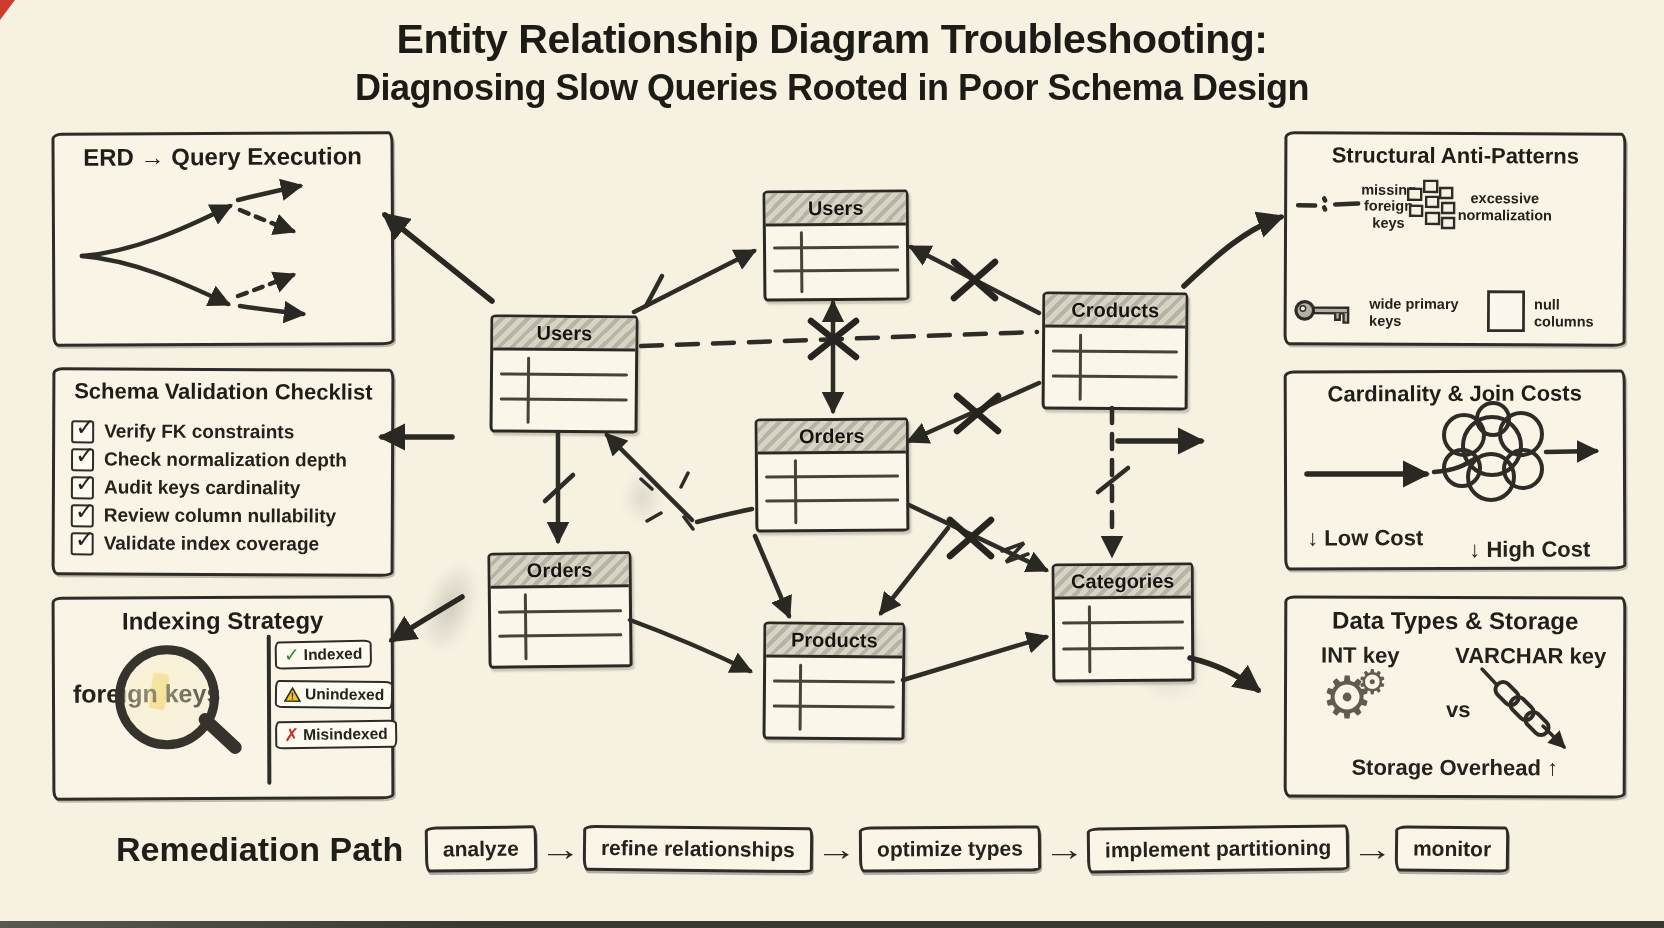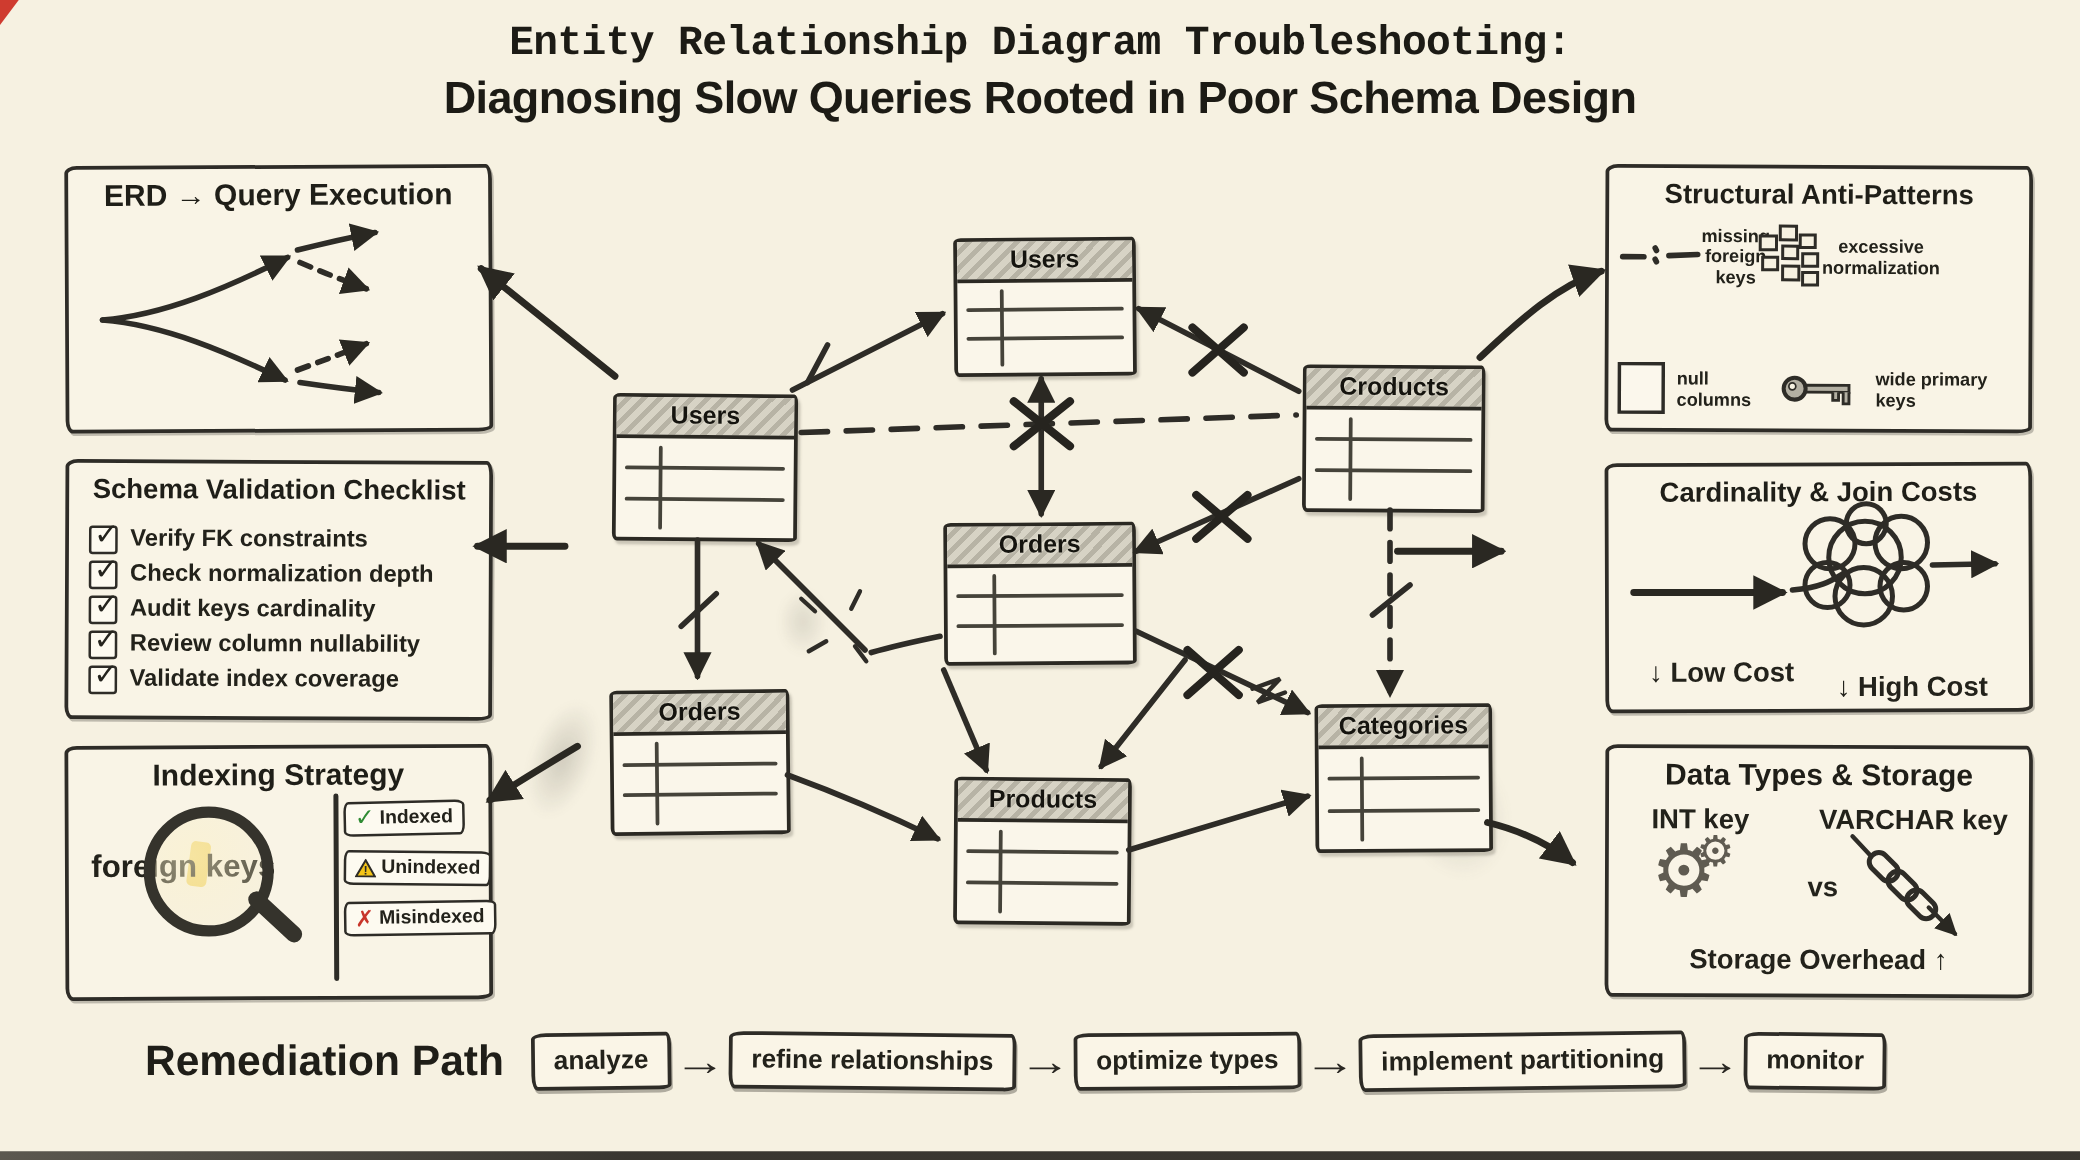--- a/index.html
+++ b/index.html
@@ -1,21 +1,21 @@
 <!DOCTYPE html>
 <html><head>
 <meta charset="utf-8">
 <style>
   html,body{margin:0;padding:0;background:#d8d2c2;}
   .canvas{position:relative;width:1664px;height:928px;overflow:hidden;
     background:#f6f1e1;font-family:"Liberation Sans","DejaVu Sans",sans-serif;color:#23221c;}
   .abs{position:absolute;}
   
   .title-wrap{position:absolute;top:16px;left:0;width:100%;text-align:center;}
-  .title-l1{font-size:33px;font-weight:bold;letter-spacing:-0.5px;color:#1c1b15;font-family:Liberation Mono, monospace;}
+  .title-l1{font-size:41px;font-weight:bold;letter-spacing:-0.5px;color:#1c1b15;}
   .title-l2{font-size:36px;font-weight:bold;letter-spacing:-0.5px;color:#1c1b15;margin-top:4px;}
   
   .panel{position:absolute;border:3.5px solid #2e2c27;background:#f9f4e6;
     border-radius:10px 5px 12px 6px/6px 12px 5px 10px;box-shadow:1.5px 2px 0 rgba(45,43,38,.28);}
   .panel-title{position:absolute;top:8px;left:0;width:100%;text-align:center;font-weight:bold;color:#1f1e18;}
   .fs25{font-size:24px;} .fs22{font-size:22px;}
   
   .chk-row{position:absolute;left:16px;display:flex;align-items:center;height:26px;}
   .chk-box{position:relative;width:19px;height:19px;border:2.5px solid #2e2c27;border-radius:3px;
     margin-right:10px;flex:0 0 auto;background:#fdfaf0;}
@@ -183,40 +183,40 @@
               <rect x="24" y="34" width="13" height="11"></rect>
                 <rect x="40" y="39" width="12" height="10"></rect>
             </g>
           </svg>
         </div>
         <div class="ap-cap">excessive normalization</div>
       </div>
     </div>
     <div class="ap-row2">
       <div class="ap-group">
-        <svg width="44" height="48" viewBox="0 0 44 48">
-          <rect x="3" y="3" width="38" height="42" fill="#fbf7ec" stroke="#2e2c27" stroke-width="3"></rect>
-        </svg>
-        <div class="ap-cap" style="text-align:left;">null columns</div>
-      </div>
-      <div class="ap-group">
         <svg width="74" height="36" viewBox="0 0 74 36">
           <path d="M22 15 L60 15 L60 21 L22 21 Z" fill="#b3afa2" stroke="#2e2c27" stroke-width="2.5"></path>
           <path d="M46 21 L46 28 L51 28 L51 21 M55 21 L55 31 L60 31 L60 21" fill="#b3afa2" stroke="#2e2c27" stroke-width="2.5"></path>
           <circle cx="13" cy="18" r="9.5" fill="#b3afa2" stroke="#2e2c27" stroke-width="3.5"></circle>
           <circle cx="11" cy="16" r="3" fill="#f6f1e1" stroke="#2e2c27" stroke-width="1.5"></circle>
         </svg>
         <div class="ap-cap" style="text-align:left;">wide primary keys</div>
       </div>
+      <div class="ap-group">
+        <svg width="44" height="48" viewBox="0 0 44 48">
+          <rect x="3" y="3" width="38" height="42" fill="#fbf7ec" stroke="#2e2c27" stroke-width="3"></rect>
+        </svg>
+        <div class="ap-cap" style="text-align:left;">null columns</div>
+      </div>
     </div>
   </div>
 
   <div class="panel z2" style="left:1284px;top:370px;width:336px;height:194px;transform:rotate(-.2deg);">
     <div class="panel-title fs22">Cardinality &amp; Join Costs</div>
-    <div class="cost-label" style="left:32px;top:152px;">↓ Low Cost</div>
+    <div class="cost-label" style="left:20px;top:152px;">↓ Low Cost</div>
     <div class="cost-label" style="left:182px;top:164px;">↓ High Cost</div>
   </div>
 
   <div class="panel z2" style="left:1284px;top:596px;width:336px;height:196px;transform:rotate(.2deg);">
     <div class="panel-title fs25">Data Types &amp; Storage</div>
     <div class="dt-key" style="left:34px;top:44px;">INT key</div>
     <div class="dt-key" style="left:168px;top:44px;">VARCHAR key</div>
     <div class="abs" style="left:34px;top:70px;white-space:nowrap;">
       <span class="gear-big">⚙</span><span class="gear-small">⚙</span>
     </div>

